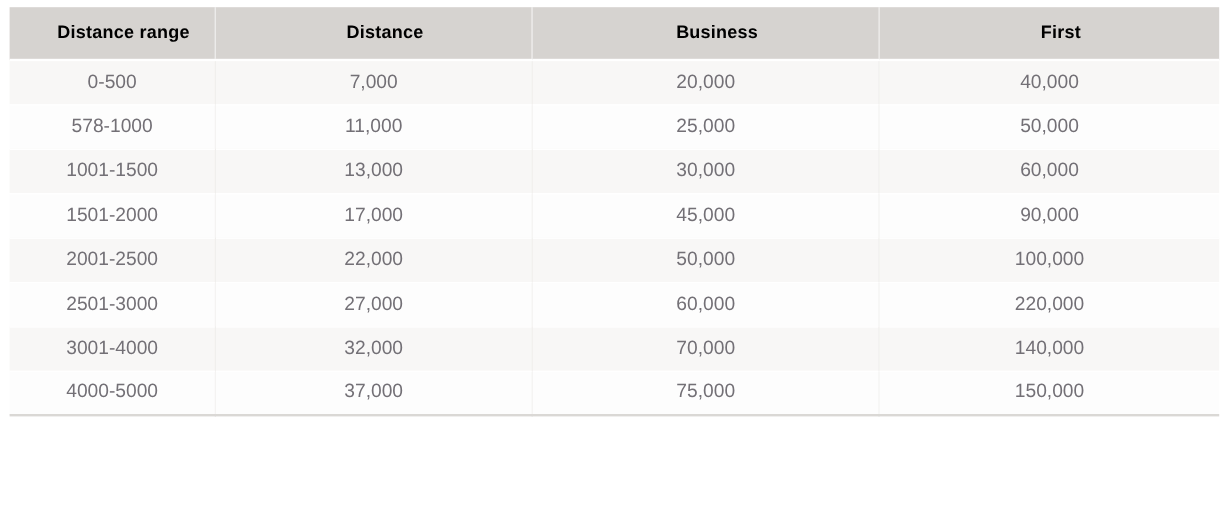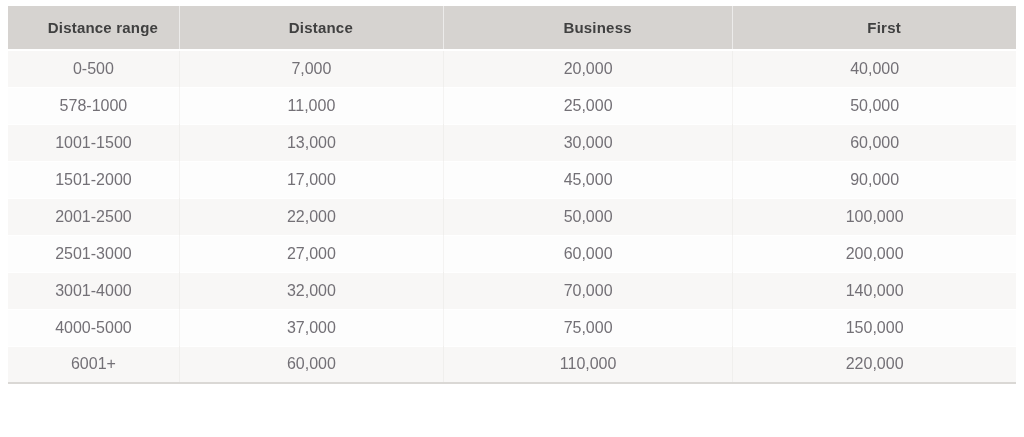--- a/index.html
+++ b/index.html
@@ -14,21 +14,21 @@
     margin: 6px 8px 0 8px;
   }
   table.award-chart {
     width: 100%;
     border-collapse: collapse;
     table-layout: fixed;
     border-bottom: 2px solid #dad8d5;
   }
   thead th {
     background: #d6d3d0;
-    color: #404040;
+    color: #000000;
     font-size: 15px;
     font-weight: 600;
     letter-spacing: 0.2px;
     height: 44px;
     text-align: center;
     vertical-align: middle;
     border-bottom: 2px solid #ffffff;
     padding-left: 19px;
   }
   thead th + th {
@@ -99,35 +99,29 @@
       <tr>
         <td>2001-2500</td>
         <td>22,000</td>
         <td>50,000</td>
         <td>100,000</td>
       </tr>
       <tr>
         <td>2501-3000</td>
         <td>27,000</td>
         <td>60,000</td>
-        <td>200,000</td>
+        <td>220,000</td>
       </tr>
       <tr>
         <td>3001-4000</td>
         <td>32,000</td>
         <td>70,000</td>
         <td>140,000</td>
       </tr>
       <tr>
         <td>4000-5000</td>
         <td>37,000</td>
         <td>75,000</td>
         <td>150,000</td>
       </tr>
-      <tr>
-        <td>6001+</td>
-        <td>60,000</td>
-        <td>110,000</td>
-        <td>220,000</td>
-      </tr>
     </tbody>
   </table>
 </div>
 
 </body></html>

